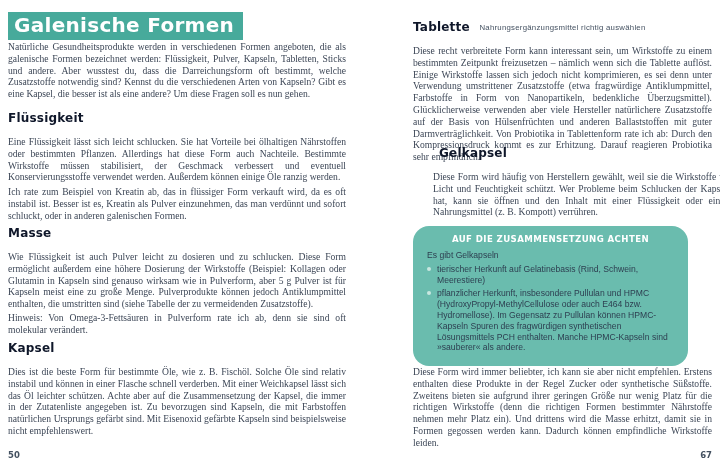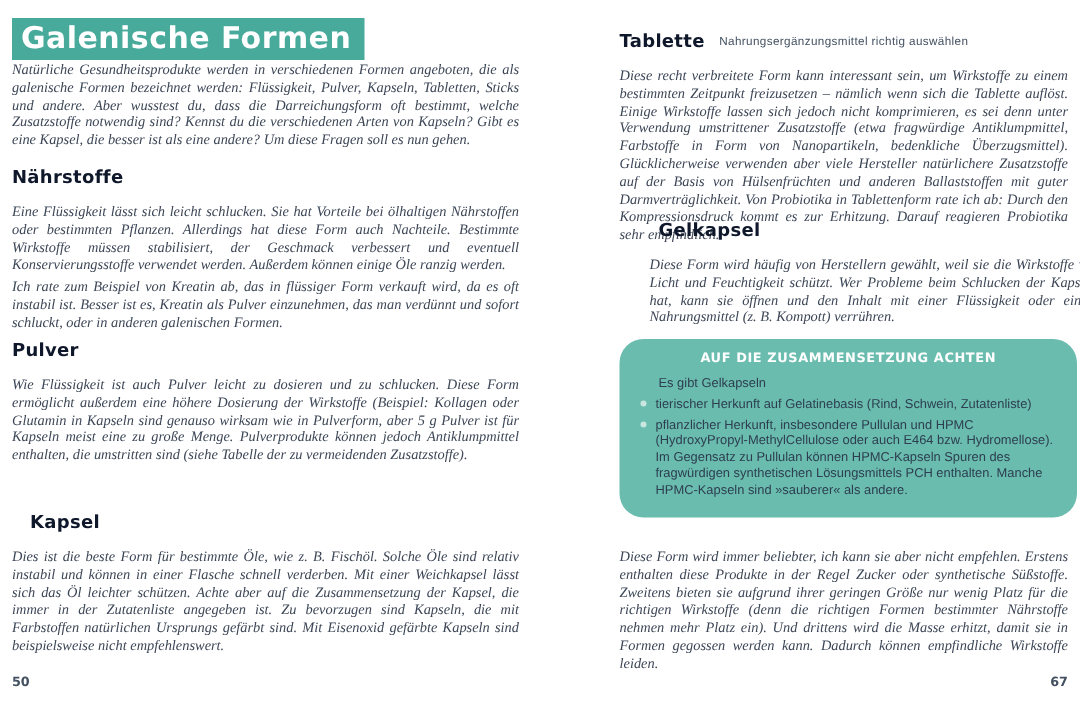--- a/index.html
+++ b/index.html
@@ -38,57 +38,56 @@
     line-height:1.1;
   }
   p.body{
     margin:0;
     font-size:9.6px;
     line-height:11.8px;
     text-align:justify;
     hyphens:auto;
     -webkit-hyphens:auto;
     color:#3c4656;
-    font-style:italic;
   }
   .running-header{
     width:100%;
     text-align:center;
     font-family:"Liberation Sans", sans-serif;
     font-size:7.8px;
     letter-spacing:.25px;
     color:#44516​1;
     color:#445161;
   }
   .pagenum{
     font-family:"DejaVu Sans", sans-serif;
     font-weight:700;
     font-size:8.5px;
     color:#445161;
   }
   .info-box{
     box-sizing:border-box;
-    width:305px;
+    width:275px;
     background:#6abcae;
     border-radius:16px;
     padding:8px 14px 10px 14px;
     font-family:"Liberation Sans", sans-serif;
     color:#2d3e50;
   }
   .info-box-title{
     text-align:center;
     font-family:"DejaVu Sans", sans-serif;
     font-weight:800;
     font-size:8.6px;
     letter-spacing:.4px;
     color:#ffffff;
     margin:0 0 6px 0;
   }
   .info-box-intro{
-    margin:0 0 3px 12px;
+    margin:0 0 3px 0;
     font-size:8.6px;
     line-height:10.8px;
   }
   ul.info-bullets{
     list-style:none;
     margin:0;padding:0;
   }
   ul.info-bullets li{
     position:relative;
     padding-left:10px;
@@ -110,28 +109,29 @@
 <div id="canvas">
 
   <div id="left-page">
 
     <div class="abs" style="left:0;top:12px;">
       <span class="banner">Galenische Formen</span>
     </div>
 
     <p class="body abs" style="left:0;top:41px;width:338px;">Natürliche Gesundheitsprodukte werden in verschiedenen Formen angeboten, die als galenische Formen bezeichnet werden: Flüssigkeit, Pulver, Kapseln, Tabletten, Sticks und andere. Aber wusstest du, dass die Darreichungsform oft bestimmt, welche Zusatzstoffe notwendig sind? Kennst du die verschiedenen Arten von Kapseln? Gibt es eine Kapsel, die besser ist als eine andere? Um diese Fragen soll es nun gehen.</p>
 
-    <h2 class="sec abs" style="left:0;top:112px;">Nährstoffe</h2>
+    <h2 class="sec abs" style="left:0;top:112px;">Flüssigkeit</h2>
     <p class="body abs" style="left:0;top:136px;width:338px;">Eine Flüssigkeit lässt sich leicht schlucken. Sie hat Vorteile bei ölhaltigen Nährstoffen oder bestimmten Pflanzen. Allerdings hat diese Form auch Nachteile. Bestimmte Wirkstoffe müssen stabilisiert, der Geschmack verbessert und eventuell Konservierungsstoffe verwendet werden. Außerdem können einige Öle ranzig werden.</p>
     <p class="body abs" style="left:0;top:186px;width:338px;">Ich rate zum Beispiel von Kreatin ab, das in flüssiger Form verkauft wird, da es oft instabil ist. Besser ist es, Kreatin als Pulver einzunehmen, das man verdünnt und sofort schluckt, oder in anderen galenischen Formen.</p>
 
-    <h2 class="sec abs" style="left:0;top:227px;">Pulver</h2>
+    <h2 class="sec abs" style="left:0;top:227px;">Masse</h2>
     <p class="body abs" style="left:0;top:251px;width:338px;">Wie Flüssigkeit ist auch Pulver leicht zu dosieren und zu schlucken. Diese Form ermöglicht außerdem eine höhere Dosierung der Wirkstoffe (Beispiel: Kollagen oder Glutamin in Kapseln sind genauso wirksam wie in Pulverform, aber 5 g Pulver ist für Kapseln meist eine zu große Menge. Pulverprodukte können jedoch Antiklumpmittel enthalten, die umstritten sind (siehe Tabelle der zu vermeidenden Zusatzstoffe).</p>
+    <p class="body abs" style="left:0;top:312px;width:338px;">Hinweis: Von Omega-3-Fettsäuren in Pulverform rate ich ab, denn sie sind oft molekular verändert.</p>
 
-    <h2 class="sec abs" style="left:0;top:342px;margin-left:12px;">Kapsel</h2>
+    <h2 class="sec abs" style="left:0;top:342px;">Kapsel</h2>
     <p class="body abs" style="left:0;top:366px;width:338px;">Dies ist die beste Form für bestimmte Öle, wie z. B. Fischöl. Solche Öle sind relativ instabil und können in einer Flasche schnell verderben. Mit einer Weichkapsel lässt sich das Öl leichter schützen. Achte aber auf die Zusammensetzung der Kapsel, die immer in der Zutatenliste angegeben ist. Zu bevorzugen sind Kapseln, die mit Farbstoffen natürlichen Ursprungs gefärbt sind. Mit Eisenoxid gefärbte Kapseln sind beispielsweise nicht empfehlenswert.</p>
 
     <div class="pagenum abs" style="left:0;top:450px;">50</div>
   </div>
 
   <div id="right-page">
 
     <div class="running-header abs" style="left:0;top:3px;margin-top:20px;">Nahrungsergänzungsmittel richtig auswählen</div>
 
     <h2 class="sec abs" style="left:0;top:21px;">Tablette</h2>
@@ -139,21 +139,21 @@
 
     <h2 class="sec abs" style="left:0;top:147px;margin-left:26px;">Gelkapsel</h2>
     <p class="body abs" style="left:0;top:171px;width:299px;margin-left:20px;">Diese Form wird häufig von Herstellern gewählt, weil sie die Wirkstoffe vor Licht und Feuchtigkeit schützt. Wer Probleme beim Schlucken der Kapseln hat, kann sie öffnen und den Inhalt mit einer Flüssigkeit oder einem Nahrungsmittel (z. B. Kompott) verrühren.</p>
 
     <div class="info-box abs" style="left:0;top:226px;">
       <div class="info-box-title">AUF DIE ZUSAMMENSETZUNG ACHTEN</div>
       <p class="info-box-intro">Es gibt Gelkapseln</p>
       <ul class="info-bullets">
         <li>
           <span class="dot"></span>
-          <span>tierischer Herkunft auf Gelatinebasis (Rind, Schwein, Zutatenliste)</span>
+          <span>tierischer Herkunft auf Gelatinebasis (Rind, Schwein, Meerestiere)</span>
         </li>
         <li>
           <span class="dot"></span>
           <span>pflanzlicher Herkunft, insbesondere Pullulan und HPMC (HydroxyPropyl-MethylCellulose oder auch E464 bzw. Hydromellose). Im Gegensatz zu Pullulan können HPMC-Kapseln Spuren des fragwürdigen synthetischen Lösungsmittels PCH enthalten. Manche HPMC-Kapseln sind »sauberer« als andere.</span>
         </li>
       </ul>
     </div>
 
     <p class="body abs" style="left:0;top:366px;width:299px;">Diese Form wird immer beliebter, ich kann sie aber nicht empfehlen. Erstens enthalten diese Produkte in der Regel Zucker oder synthetische Süßstoffe. Zweitens bieten sie aufgrund ihrer geringen Größe nur wenig Platz für die richtigen Wirkstoffe (denn die richtigen Formen bestimmter Nährstoffe nehmen mehr Platz ein). Und drittens wird die Masse erhitzt, damit sie in Formen gegossen werden kann. Dadurch können empfindliche Wirkstoffe leiden.</p>
 

